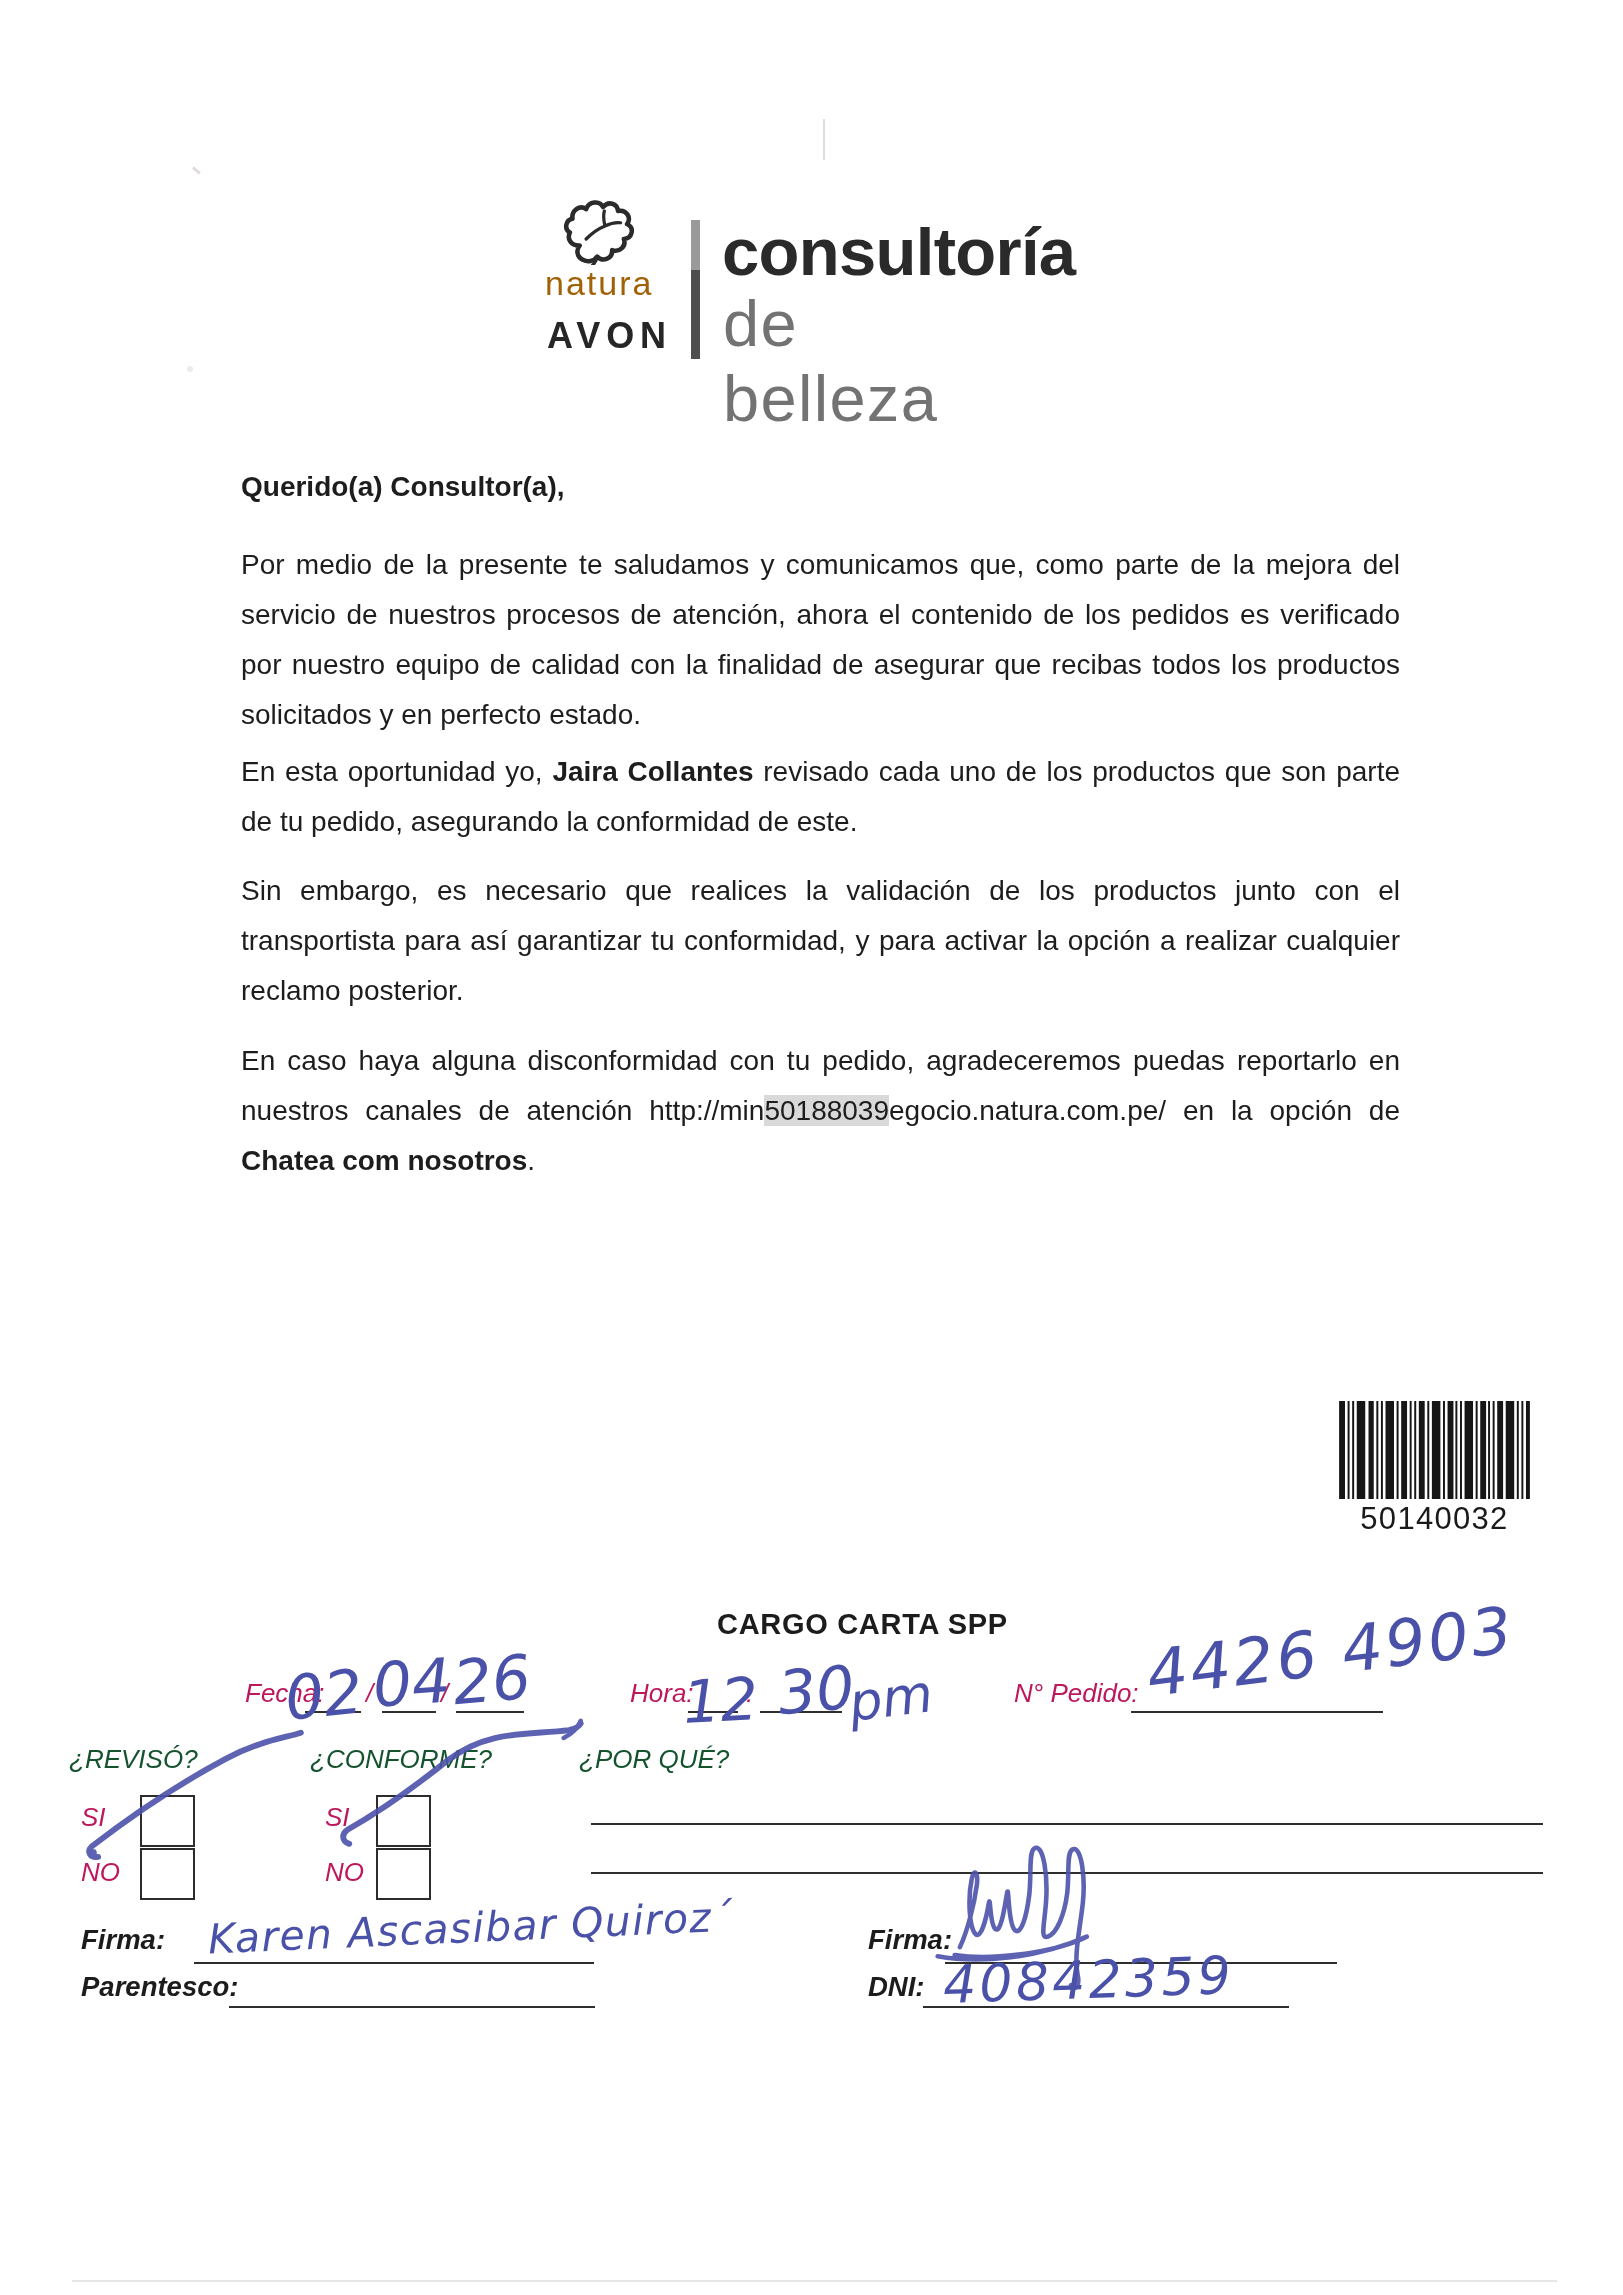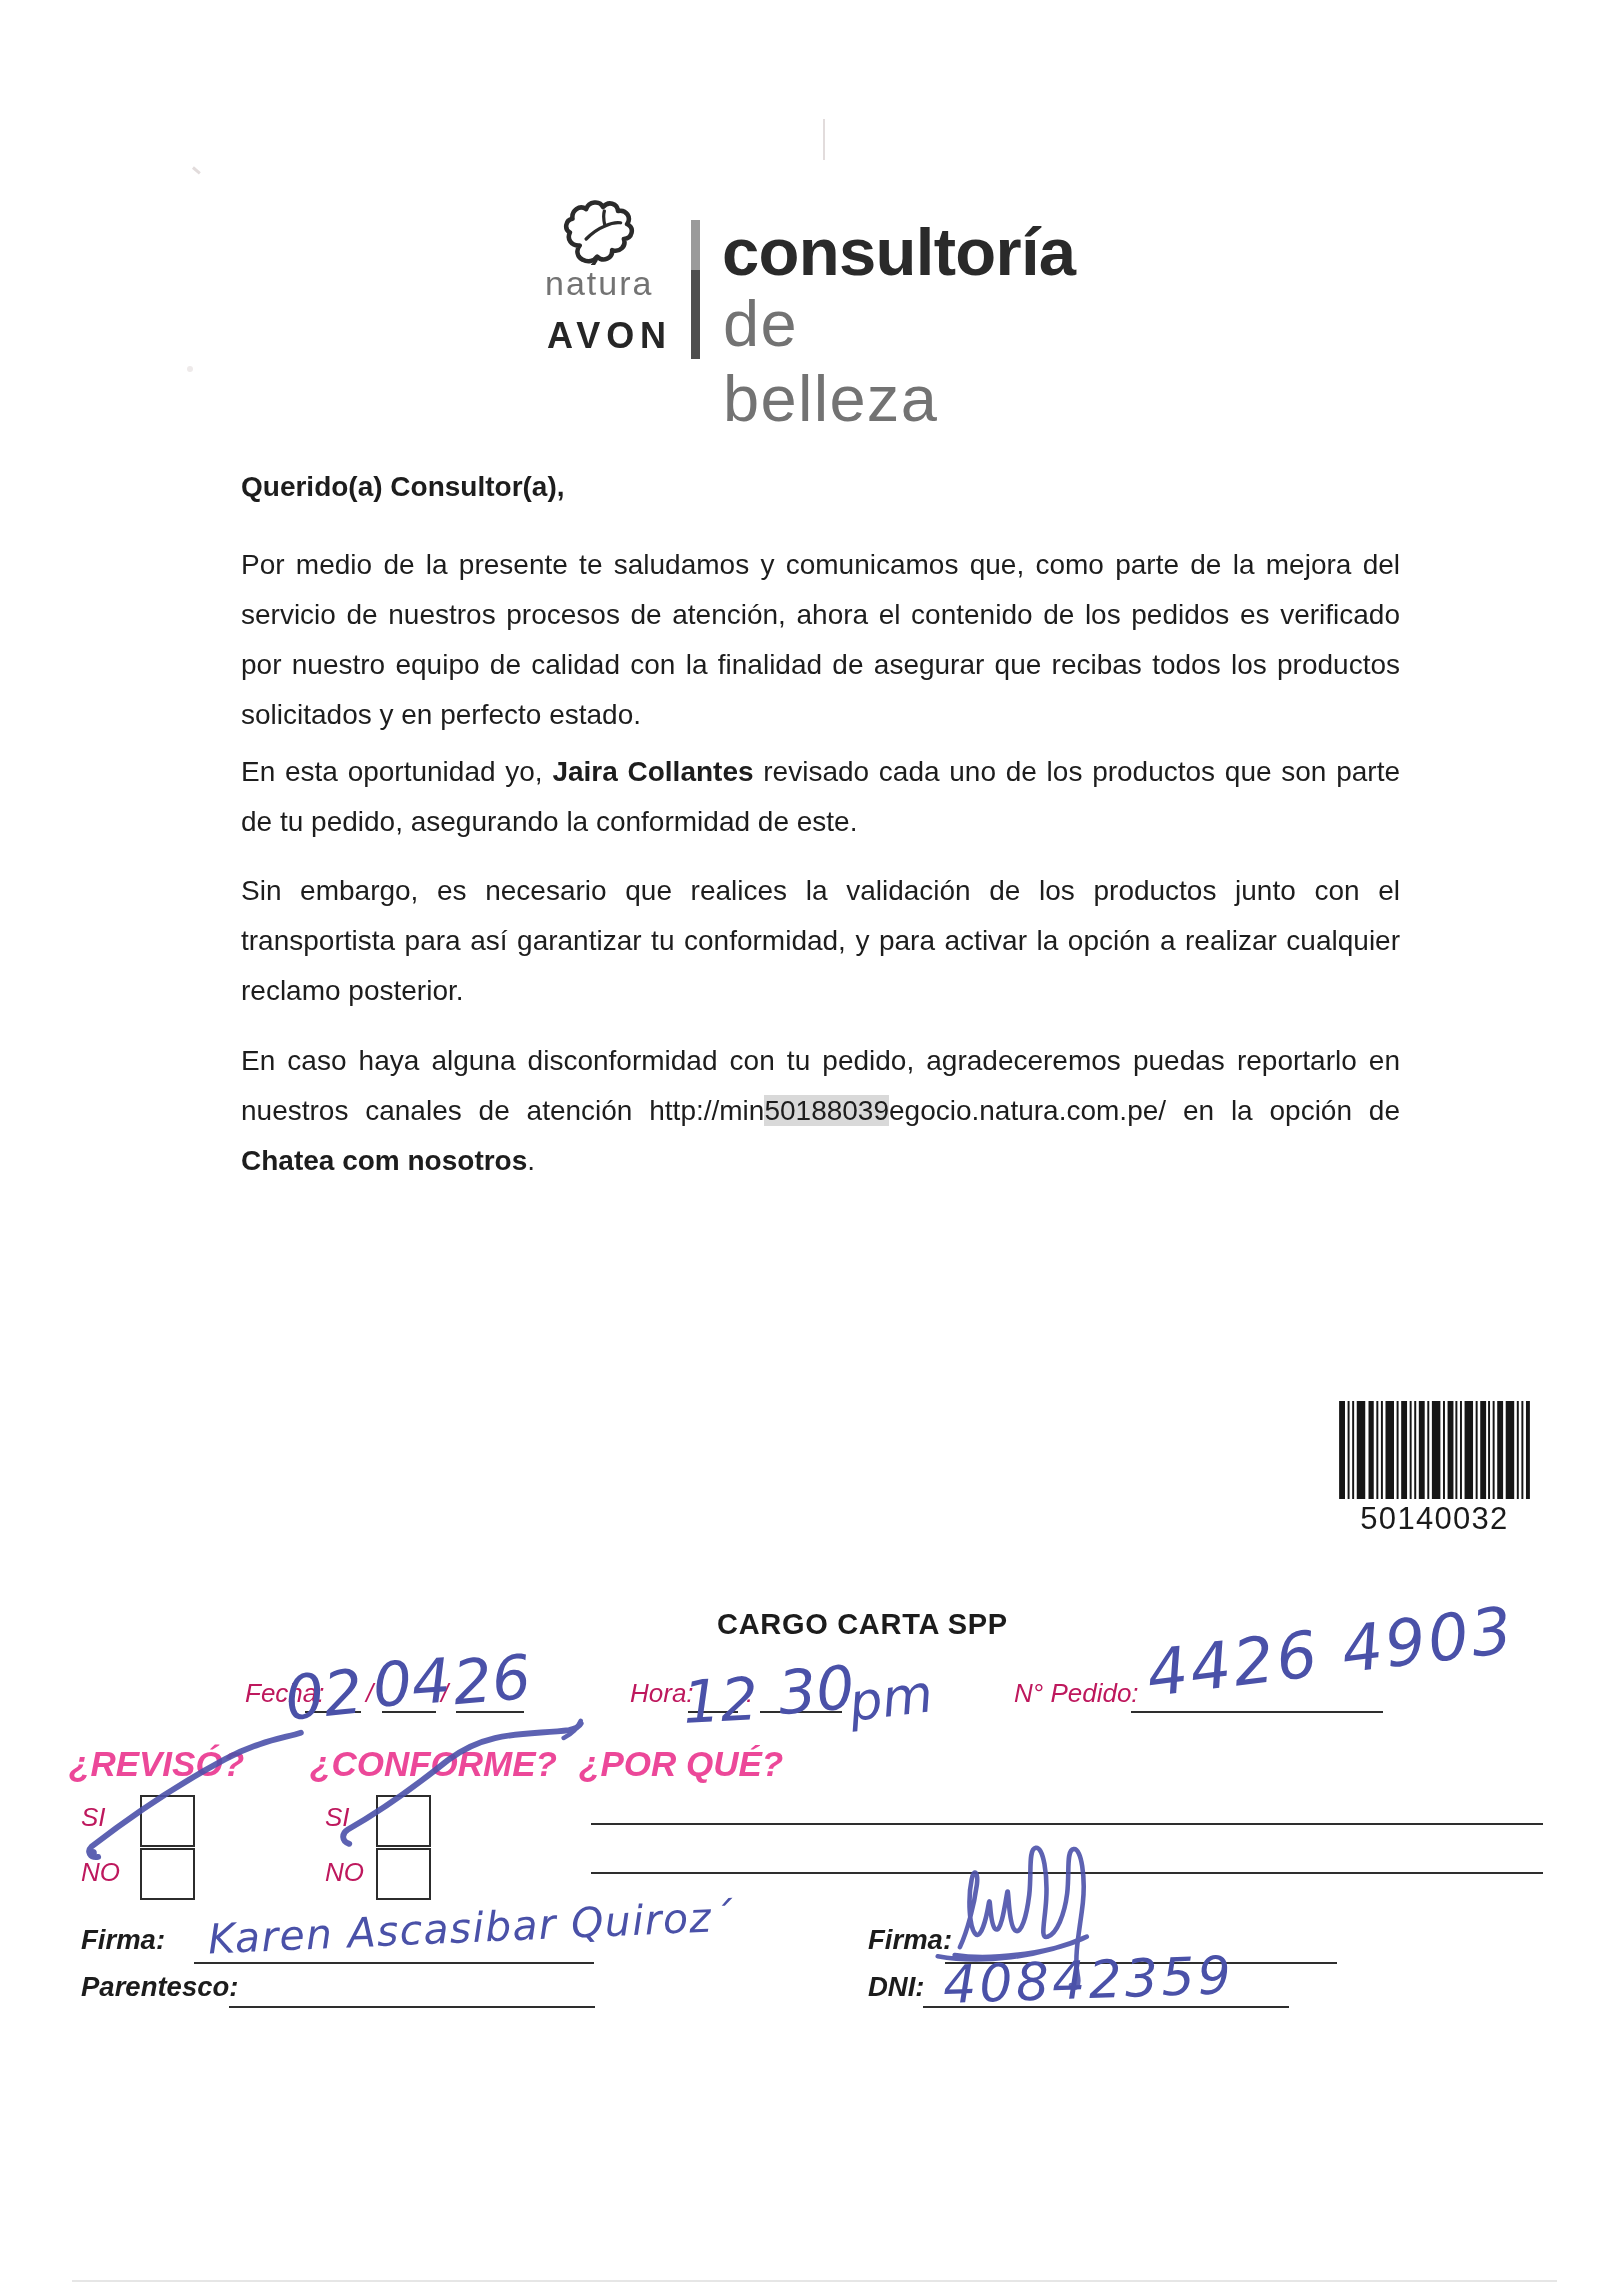--- a/index.html
+++ b/index.html
@@ -3,40 +3,40 @@
 <meta charset="utf-8">
 <style>
   html,body{margin:0;padding:0;background:#ffffff;}
   .sheet{
     position:relative;width:1623px;height:2295px;background:#ffffff;overflow:hidden;
     font-family:"Liberation Sans",sans-serif;color:#1e1e1e;
   }
   .abs{position:absolute;}
 
   
-  .brand-natura{font-size:34px;letter-spacing:2px;color:#737373;}
+  .brand-natura{font-size:34px;letter-spacing:2px;color:#a16207;}
   .brand-avon{font-size:36px;font-weight:700;letter-spacing:5.9px;color:#262626;text-align:center;}
   .logo-bar{width:8.5px;background:linear-gradient(#9a9a9a 0 36%,#4e4e4e 36% 100%);}
   .logo-t1{font-size:67px;font-weight:700;letter-spacing:-0.7px;color:#2a2a2a;}
   .logo-t2{font-size:65px;font-weight:400;letter-spacing:1.3px;color:#737373;}
 
   
   .letter-p{width:1159px;font-size:28px;line-height:50px;text-align:justify;margin:0;color:#1d1d1d;}
   .salutation{font-weight:700;text-align:left;}
   .closing{text-align:left;}
   .hl{background:#d9d9d9;}
   strong{font-weight:700;}
 
   
   .barcode-num{width:191px;text-align:center;font-size:31px;letter-spacing:1.3px;color:#1a1a1a;}
 
   
   .form-title{font-size:29px;font-weight:700;letter-spacing:0.7px;color:#1c1c1c;}
   .flabel{font-style:italic;font-size:26px;color:#be185d;}
-  .fqlabel{font-style:italic;font-size:35px;font-weight:700;color:#ec4899;}
+  .fqlabel{font-style:italic;font-size:26px;font-weight:400;color:#14532d;}
   .fblabel{font-style:italic;font-size:27.5px;font-weight:700;color:#1c1c1c;}
   .blank{height:0;border-bottom:2.6px solid #2e2e2e;}
   .checkbox{width:51px;height:48px;border:2px solid #2c2c2c;background:transparent;}
   .ink{font-family:"DejaVu Sans",sans-serif;font-style:italic;color:#4a51a8;white-space:nowrap;}
   .artifact{background:#e2dcdc;}
 </style>
 </head>
 <body>
 
 <div class="sheet">

